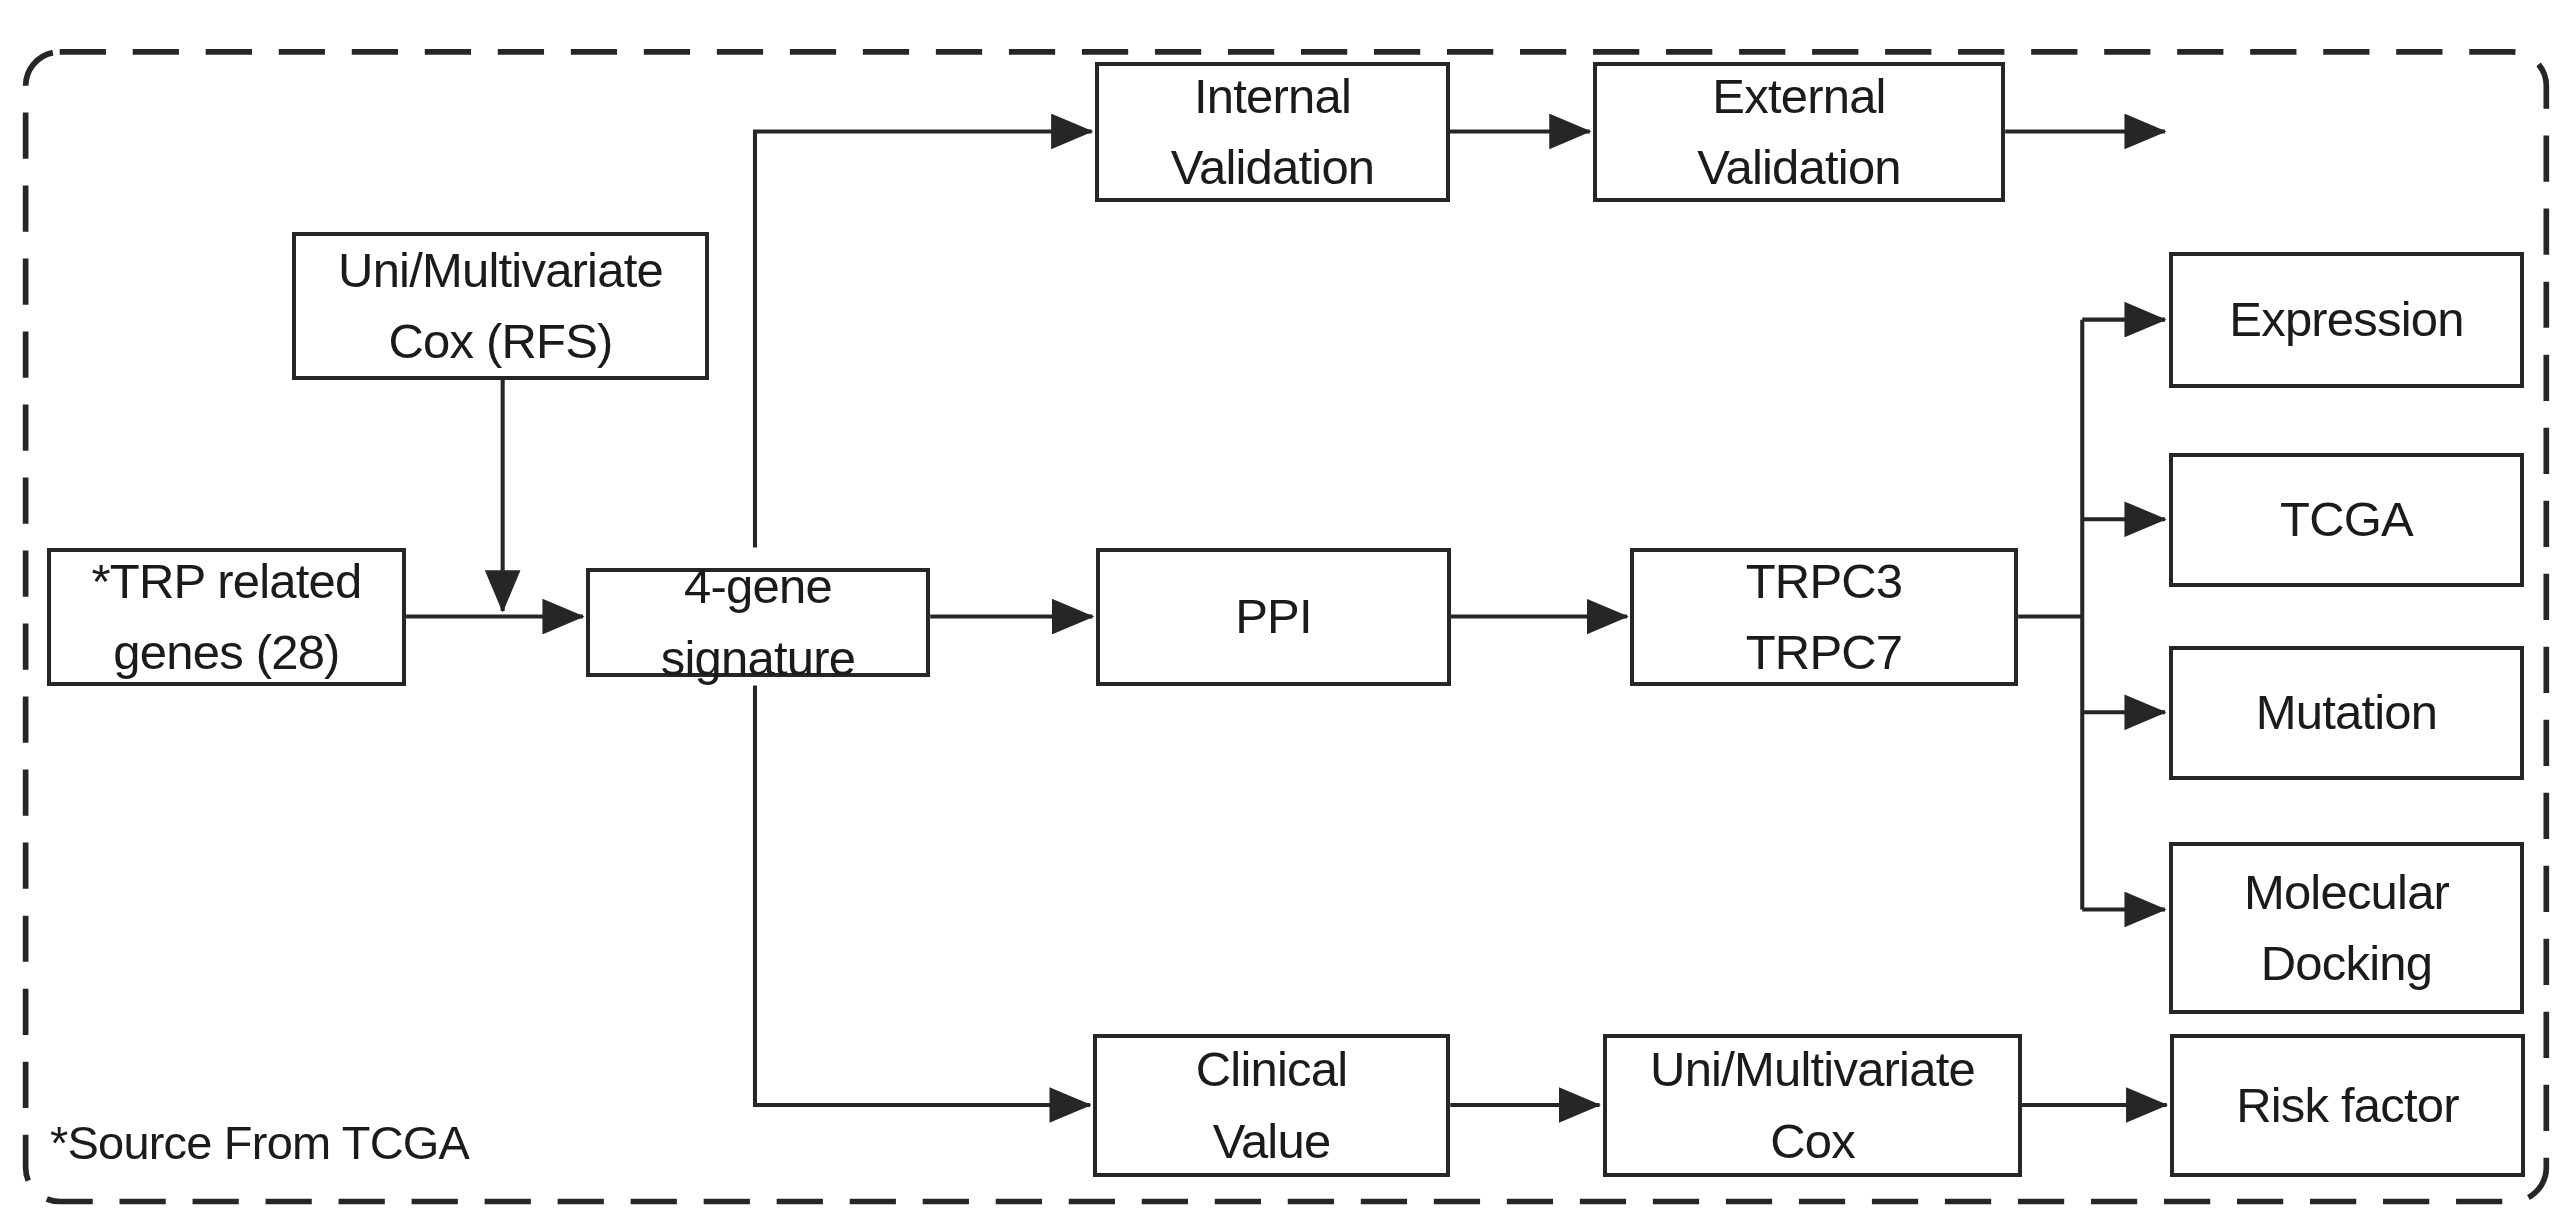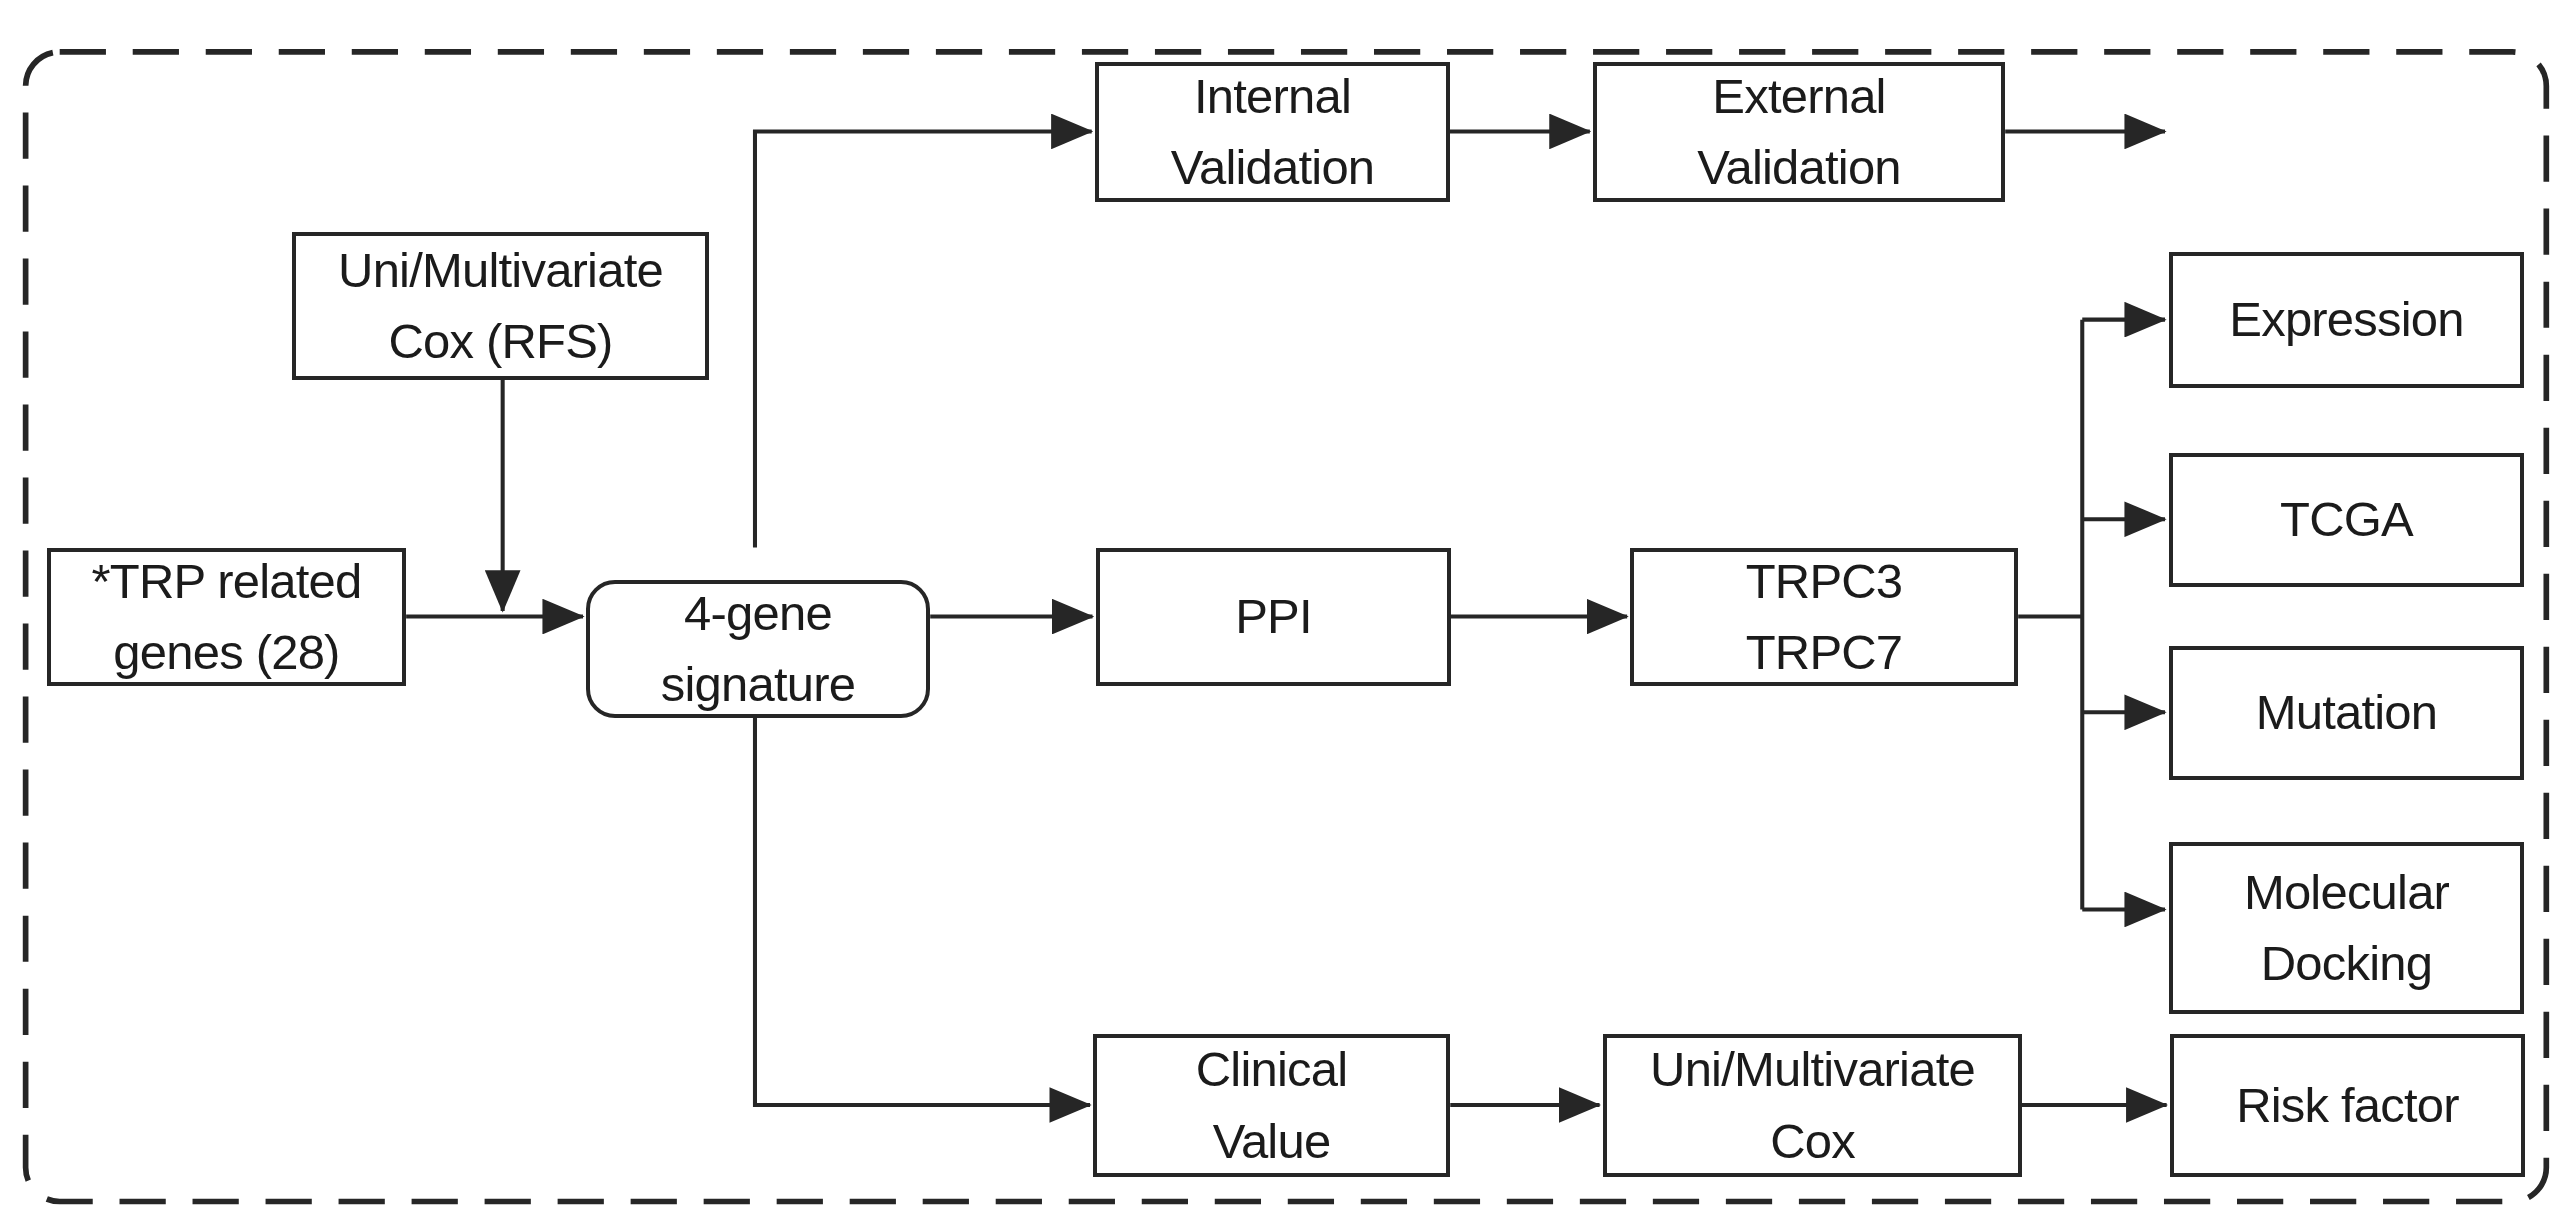--- a/index.html
+++ b/index.html
@@ -15,21 +15,21 @@
   .node{
     position:absolute;box-sizing:border-box;
     border:4.9px solid var(--line,#262626);background:#ffffff;
     display:flex;align-items:center;justify-content:center;
     text-align:center;white-space:pre-line;
     font-size:49px;line-height:1.45;letter-spacing:-0.8px;
     color:var(--text,#1b1b1b);
   }
   .n0 {left:292px;  top:232px;  width:417px; height:148px;}
   .n1 {left:47px;   top:548px;  width:359px; height:138px;}
-  .n2 {left:586px;  top:580px;  width:344px; height:138px;border-radius:29px;}
+  .n2 {left:586px;  top:568px;  width:344px; height:109px;}
   .n3 {left:1095px; top:62px;   width:355px; height:140px;}
   .n4 {left:1593px; top:62px;   width:412px; height:140px;}
   .n5 {left:2169px; top:63px;   width:355px; height:136px;}
   .n6 {left:1096px; top:548px;  width:355px; height:138px;}
   .n7 {left:1630px; top:548px;  width:388px; height:138px;}
   .n8 {left:2169px; top:252px;  width:355px; height:136px;}
   .n9 {left:2169px; top:453px;  width:355px; height:134px;}
   .n10{left:2169px; top:646px;  width:355px; height:134px;}
   .n11{left:2169px; top:842px; width:355px; height:172px;}
   .n12{left:1093px; top:1034px; width:357px; height:143px;}
@@ -89,14 +89,15 @@
   <div class="node n9">TCGA</div>
   <div class="node n10">Mutation</div>
   <div class="node n11">Molecular
 Docking</div>
   <div class="node n12">Clinical
 Value</div>
   <div class="node n13">Uni/Multivariate
 Cox</div>
   <div class="node n14">Risk factor</div>
 
+  <div class="footnote">*Source From TCGA</div>
 </div>
 
 
 </body></html>

